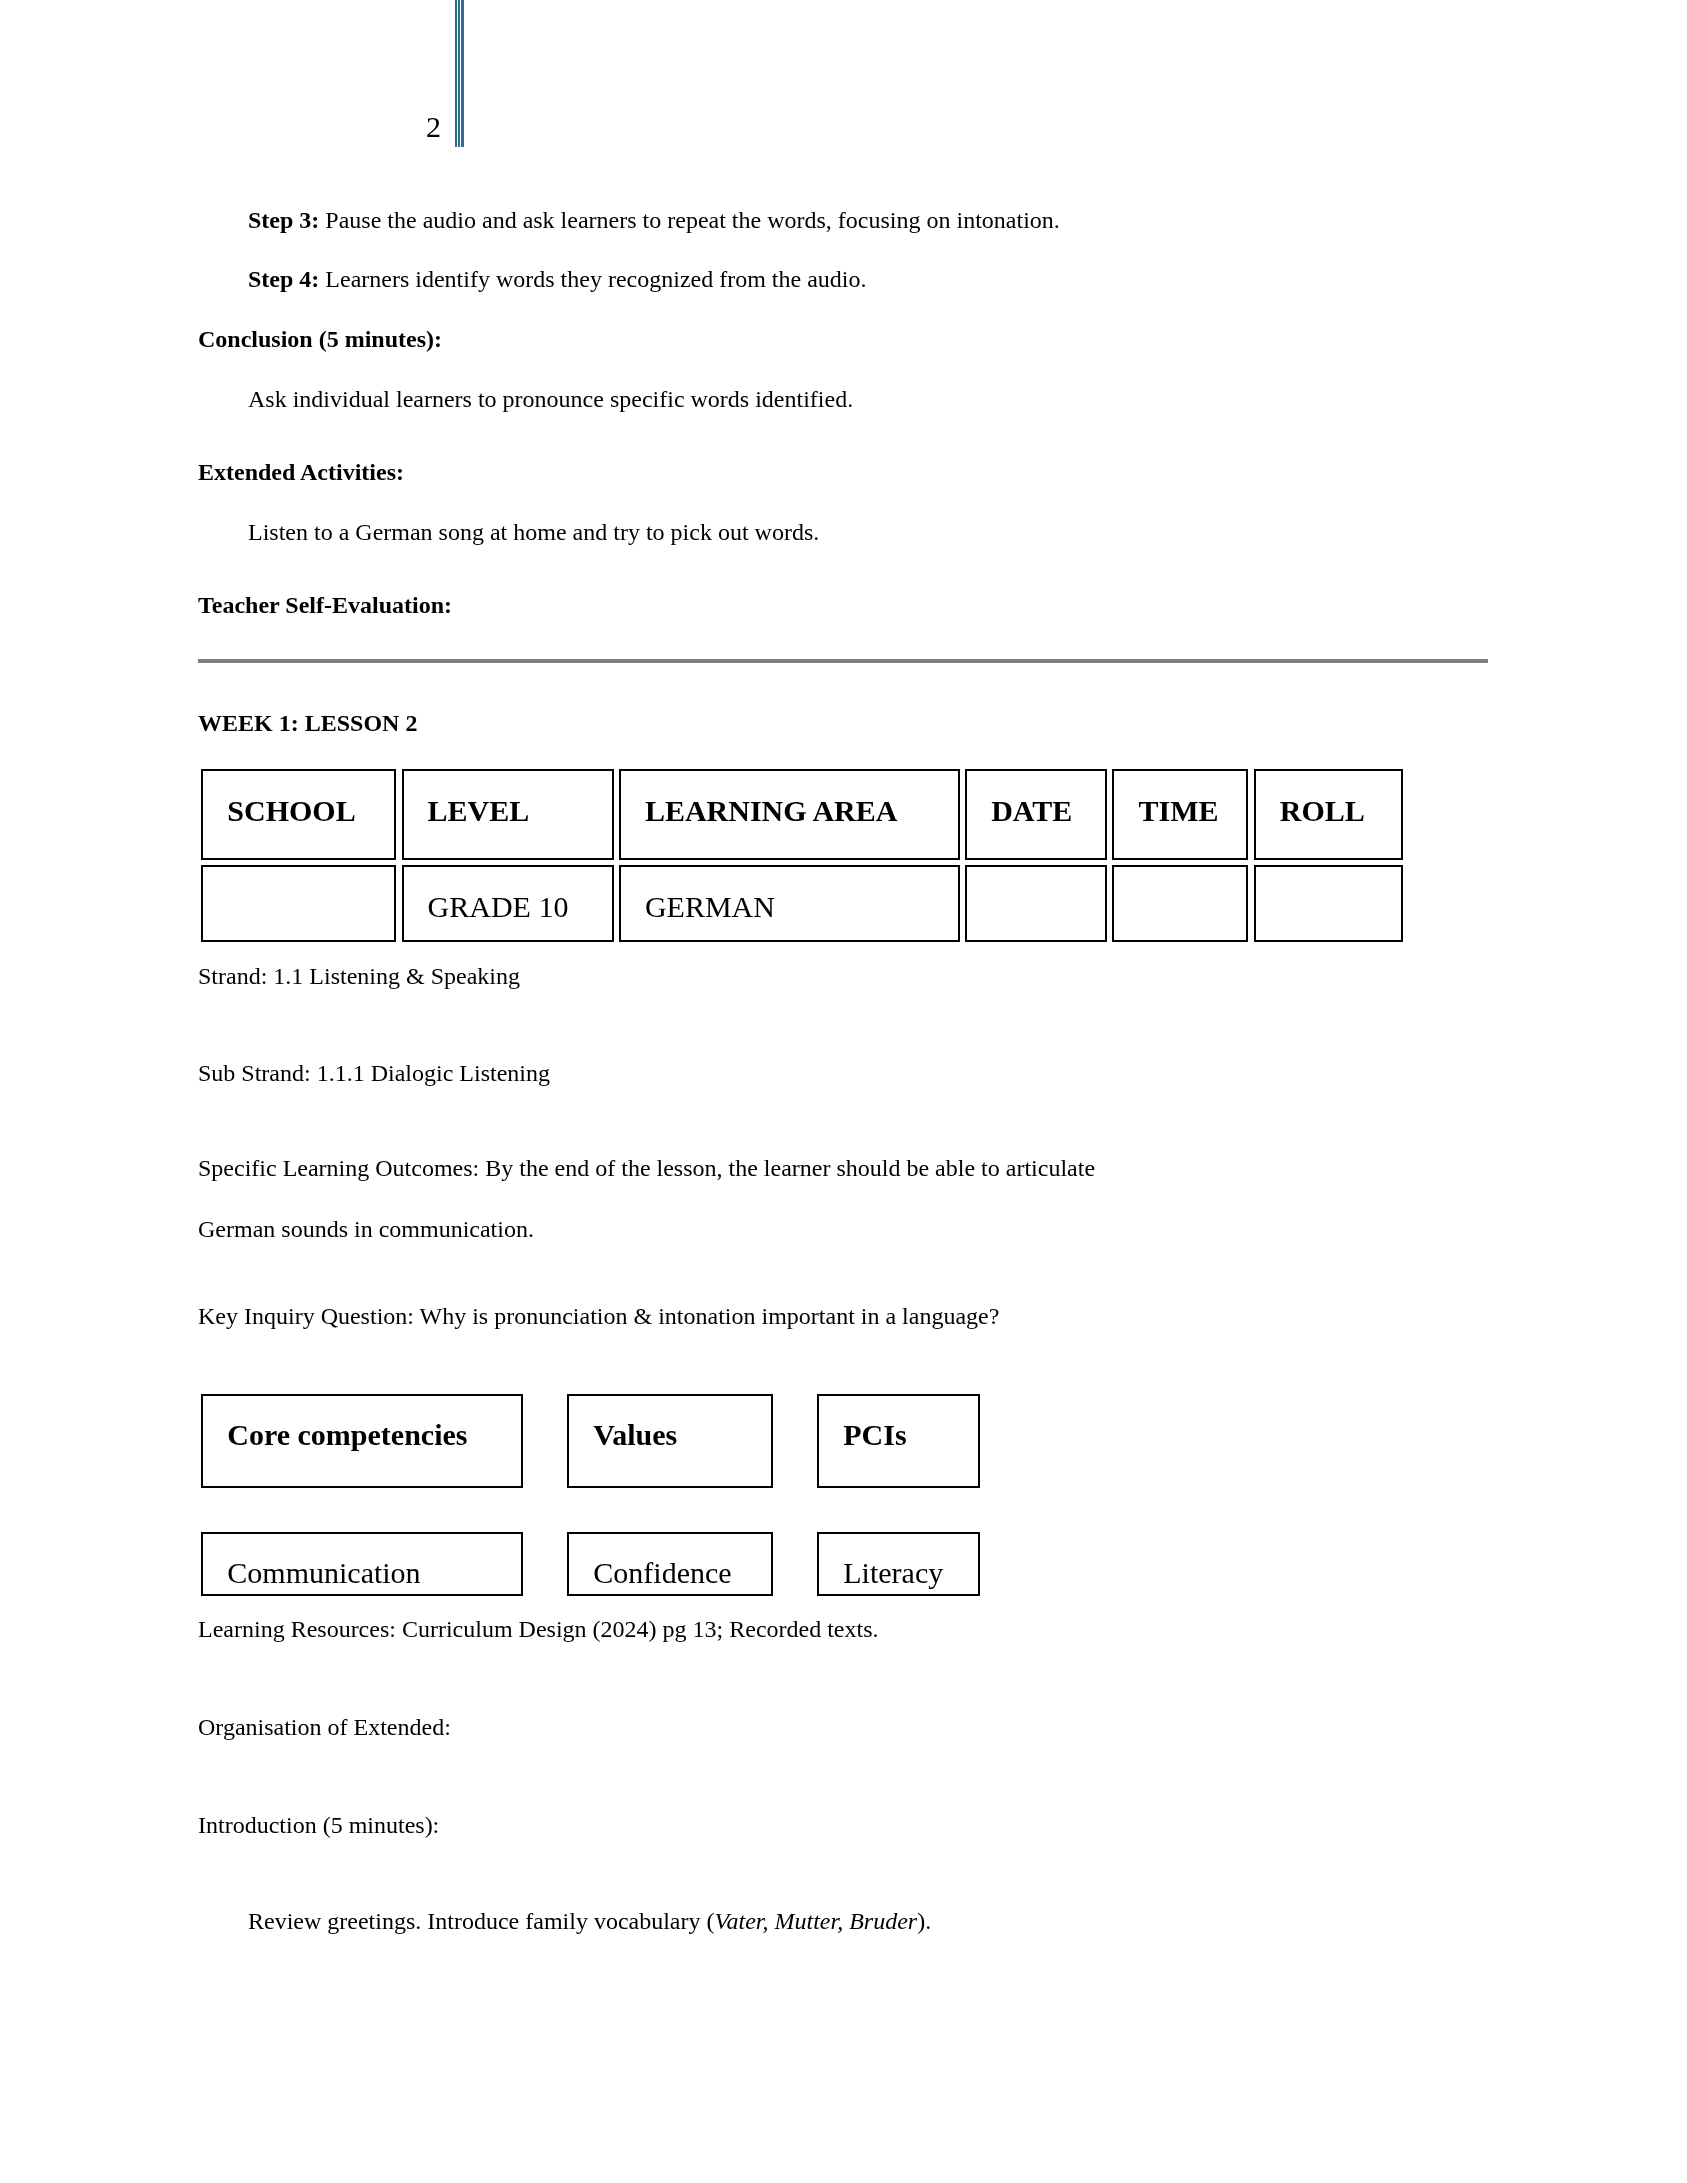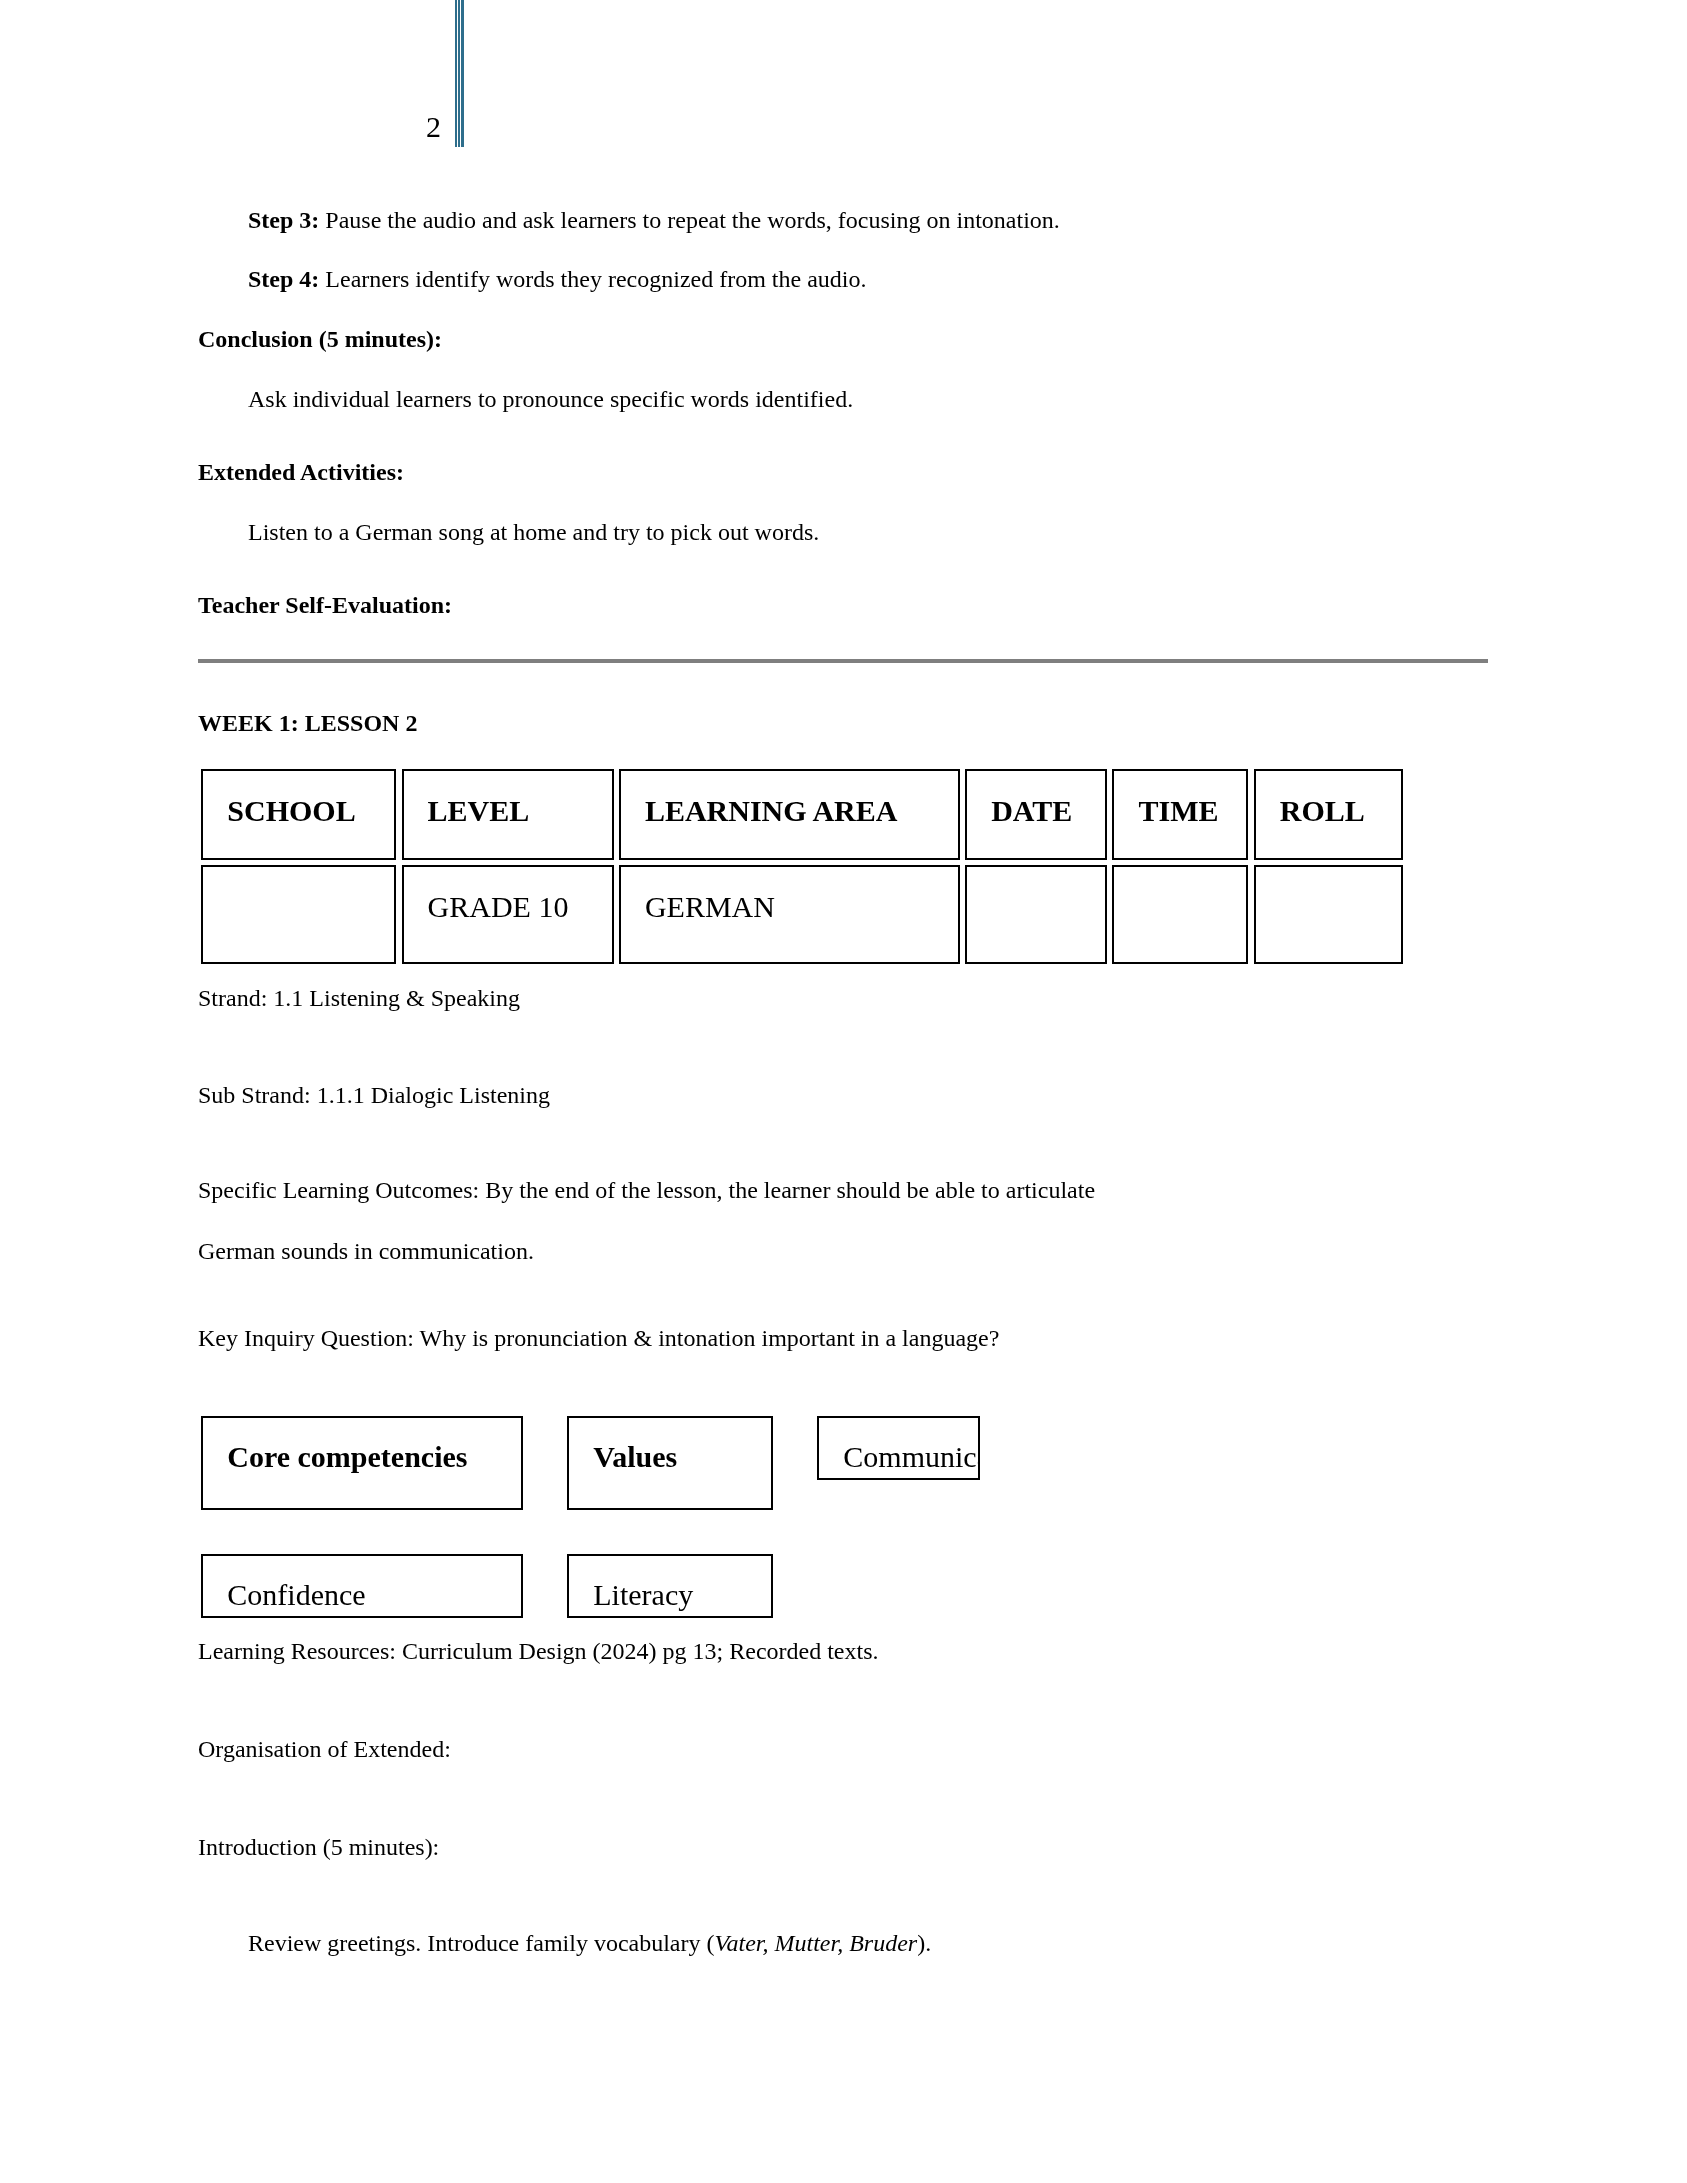--- a/index.html
+++ b/index.html
@@ -71,21 +71,21 @@
     column-gap: 6.6px; row-gap: 5.3px; gap: 44px;
   }
   .cell {
     border: 2px solid var(--ink);
     padding: 22.5px 6.6px 0 24px;
     font-size: 30px; line-height: 33px;
     overflow: hidden; white-space: nowrap;
   }
   .cell.th { font-weight: bold; }
   .r1 { height: 91px; }
-  .r2 { height: 99px; }
+  .r2 { height: 77px; }
   .c1 { height: 94px; }
   .c2 { height: 64px; }
 </style>
 </head>
 <body>
 
 <div class="page">
 
   <div class="section-break-line"></div>
   <div class="page-number">2</div>
@@ -132,20 +132,21 @@
     <div class="para outcomes mt-68">
       <div>Specific Learning Outcomes: By the end of the lesson, the learner should be able to articulate</div>
       <div>German sounds in communication.</div>
     </div>
 
     <div class="para mt-55">Key Inquiry Question: Why is pronunciation &amp; intonation important in a language?</div>
 
     <div class="tbl comp-table mt-88">
       <div class="cell th c1">Core competencies</div>
       <div class="cell th c1">Values</div>
+      <div class="cell th c1">PCIs</div>
       <div class="cell c2">Communication</div>
       <div class="cell c2">Confidence</div>
       <div class="cell c2">Literacy</div>
     </div>
 
     <div class="para mt-20">Learning Resources: Curriculum Design (2024) pg 13; Recorded texts.</div>
 
     <div class="para mt-87">Organisation of Extended:</div>
 
     <div class="para mt-88">Introduction (5 minutes):</div>

